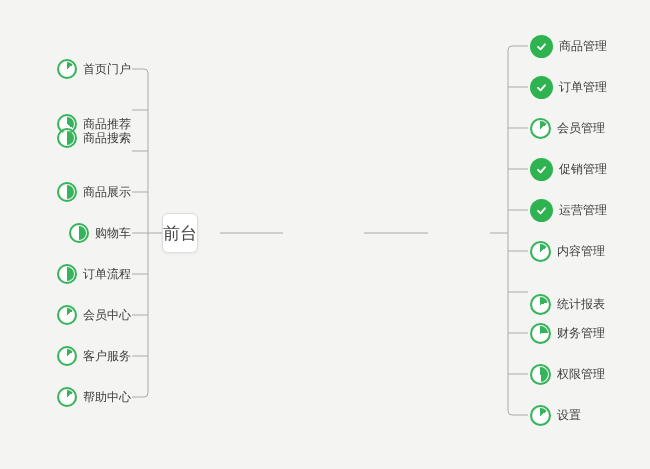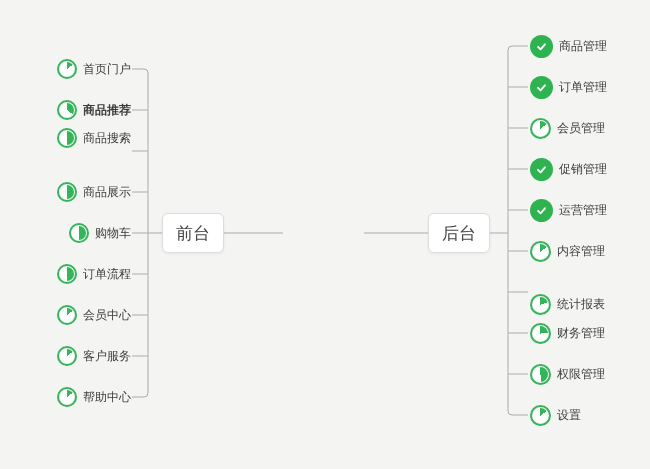--- a/index.html
+++ b/index.html
@@ -16,21 +16,21 @@
     border-radius:8px;display:flex;align-items:center;justify-content:center;
     font-size:27px;cursor:pointer;user-select:none;
   }
   .branch-node{
     position:absolute;top:213px;height:40px;box-sizing:border-box;
     background:var(--node-bg,#fff);border:1px solid var(--node-border,#dcdcdc);
     border-radius:6px;display:flex;align-items:center;justify-content:center;
     font-size:17px;color:#464646;cursor:pointer;user-select:none;
     box-shadow:0 1px 3px rgba(0,0,0,0.06);
   }
-  .branch-node.left{left:162px;width:62px;font-family:Liberation Mono, monospace;}
+  .branch-node.left{left:162px;width:36px;font-family:Liberation Mono, monospace;}
   .branch-node.right{left:428px;width:62px;}
 
   .node-item{
     position:absolute;display:flex;align-items:center;gap:6px;height:26px;
     cursor:pointer;user-select:none;
   }
   .node-item.left{right:519px;}
   .node-item.right{left:530px;}
   .item-label{font-size:12px;color:var(--label,#3c3c3c);white-space:nowrap;}
 
@@ -55,21 +55,21 @@
 <div class="canvas">
   <svg class="connectors" id="connectors" viewBox="0 0 650 469">
       <path d="M132 69 H144 Q148 69 148 73 V393 Q148 397 144 397 H132 M132 110 H148 M132 151 H148 M132 192 H148 M132 233 H148 M132 274 H148 M132 315 H148 M132 356 H148 M148 233 H162 M220 233 H283 M364 233 H428 M490 233 H508 M528 46 H512 Q508 46 508 50 V411 Q508 415 512 415 H528 M508 87 H528 M508 128 H528 M508 169 H528 M508 210 H528 M508 251 H528 M508 292 H528 M508 333 H528 M508 374 H528" fill="none" stroke="#ababab" stroke-width="1"></path>
     </svg>
 
   <div id="left-items">
       <div class="node-item left" style="top: 56px;">
         <span class="icon icon-pie" style="--p: 15%;"></span>
         <span class="item-label">首页门户</span>
       </div>
-      <div class="node-item left" style="top: 97px; font-weight: bold;">
+      <div class="node-item left" style="top: 111px;">
         <span class="icon icon-pie" style="--p: 35%;"></span>
         <span class="item-label">商品推荐</span>
       </div>
       <div class="node-item left" style="top: 125px;">
         <span class="icon icon-pie" style="--p: 50%;"></span>
         <span class="item-label">商品搜索</span>
       </div>
       <div class="node-item left" style="top: 179px;">
         <span class="icon icon-pie" style="--p: 50%;"></span>
         <span class="item-label">商品展示</span>
@@ -92,21 +92,20 @@
       </div>
       <div class="node-item left" style="top: 384px;">
         <span class="icon icon-pie" style="--p: 15%;"></span>
         <span class="item-label">帮助中心</span>
       </div>
     </div>
 
   <div class="branch-node left">前台</div>
 
 
-  <div class="branch-node right">后台</div>
 
   <div id="right-items">
       <div class="node-item right" style="top: 33px;">
         <span class="icon icon-check">
           <svg viewBox="0 0 24 24">
             <polyline points="6.5,12.5 10.5,16.5 17.5,8.5"></polyline>
           </svg>
         </span>
         <span class="item-label">商品管理</span>
       </div>

